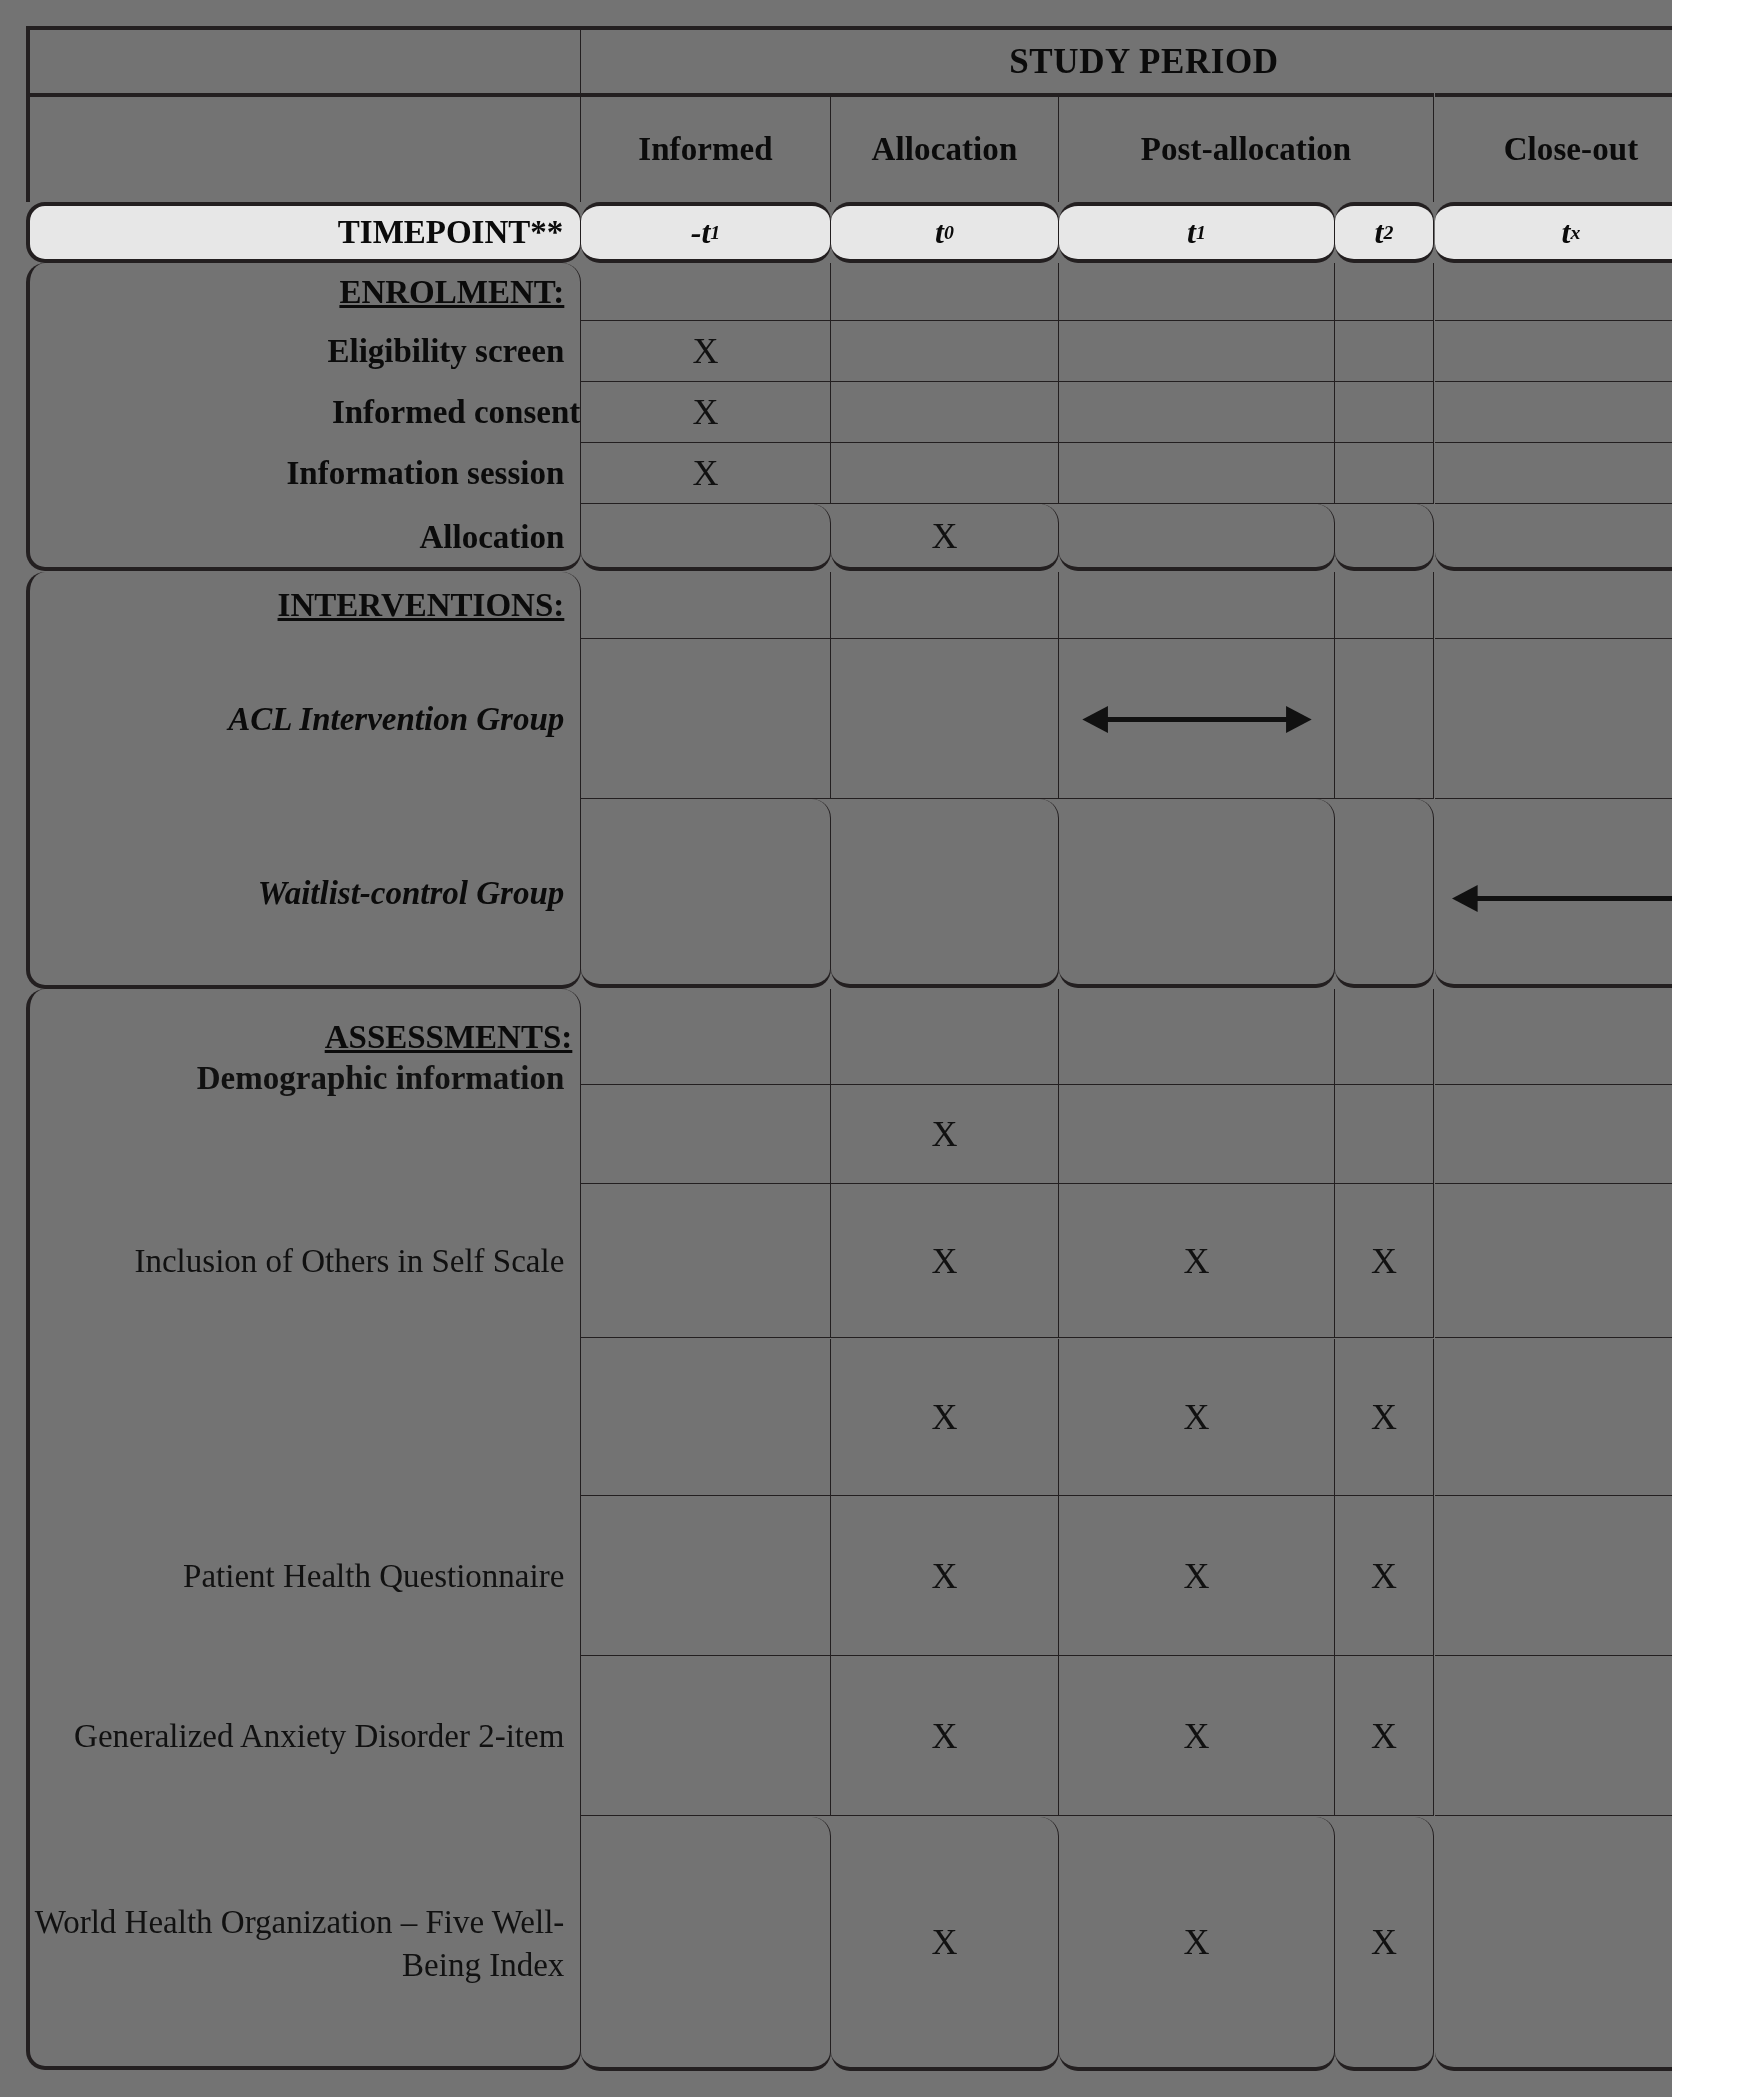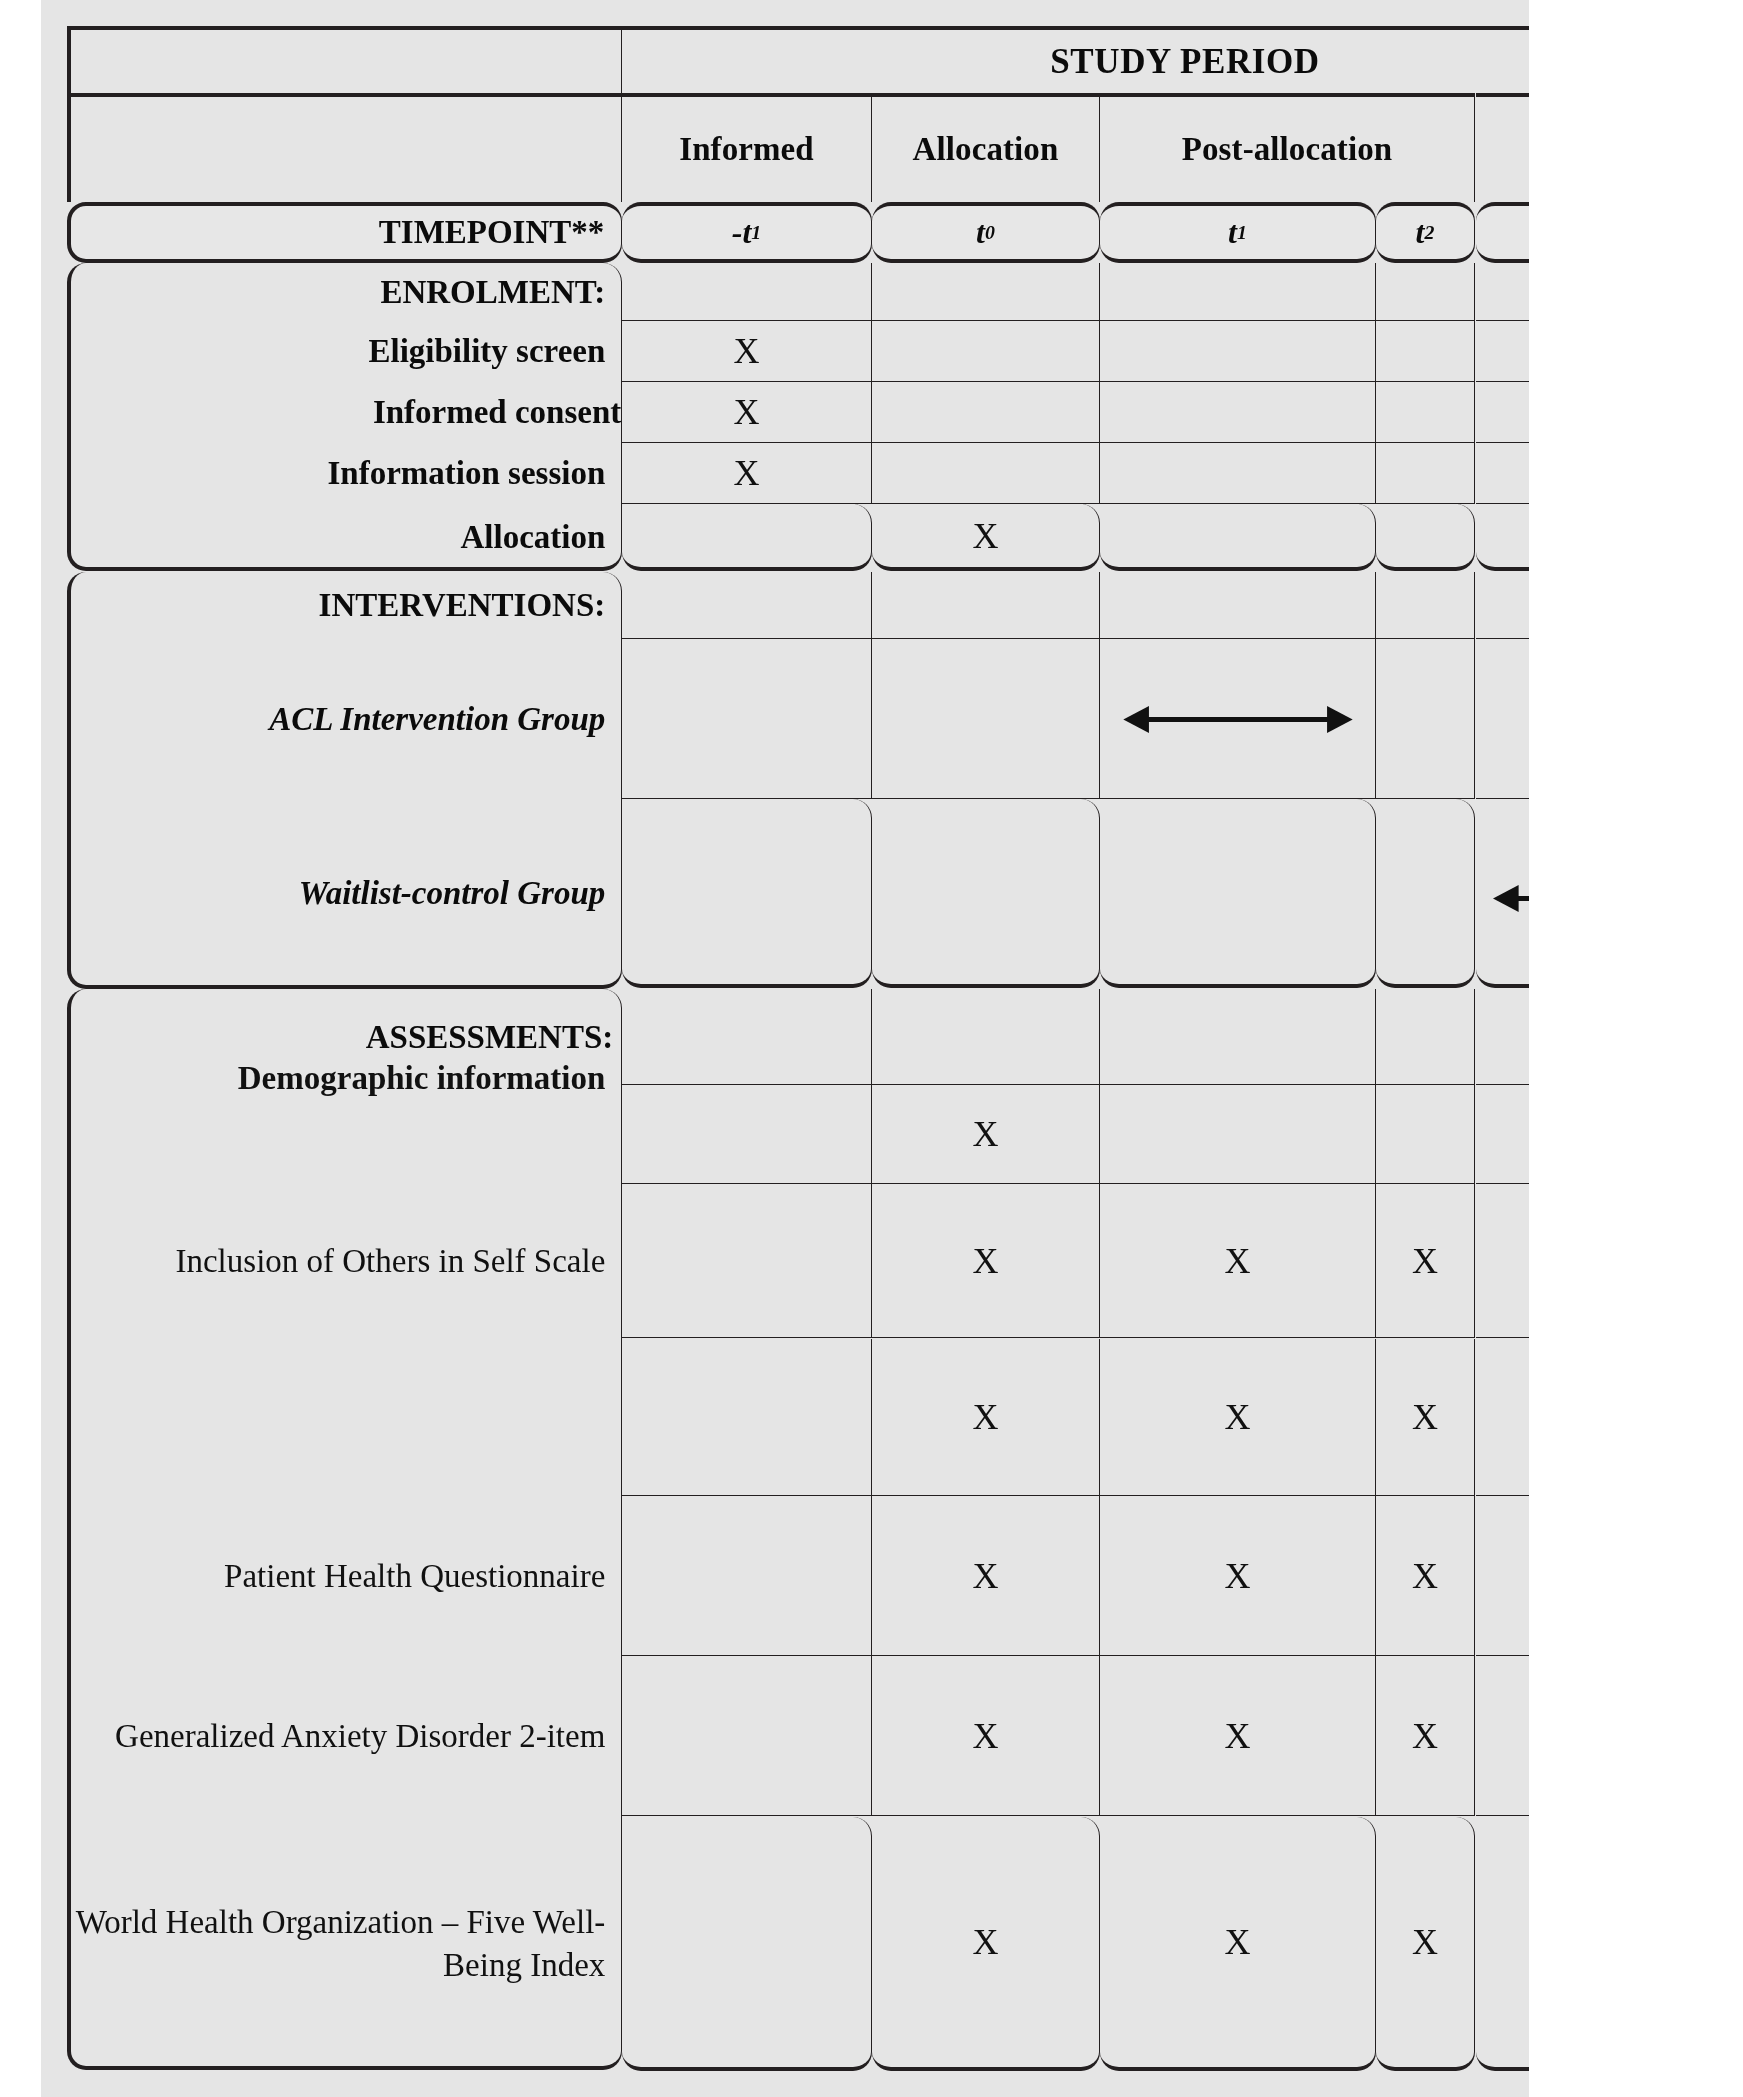--- a/index.html
+++ b/index.html
@@ -1,17 +1,17 @@
 <!DOCTYPE html>
 <html style="font-size:10.3px"><head>
 <meta charset="utf-8">
 <style>
   html,body{margin:0;padding:0;background:#fff;}
   body{font-family:"Liberation Serif","DejaVu Serif",serif;}
-  #page{position:relative;width:1488px;height:2097px;background:#e5e5e5;overflow:hidden;margin-left:41px;}
+  #page{position:relative;width:1672px;height:2097px;background:#737373;overflow:hidden;}
 
   
   .tbl{position:absolute;left:26px;top:26px;width:1685px;height:2044px;}
 
   .cellbox{position:absolute;box-sizing:border-box;}
 
   
   .bt-thick{border-top:4.5px solid #231f20;}
   .bb-thick{border-bottom:4.5px solid #231f20;border-radius:19px;}
   .bl-thick{border-left:4.5px solid #231f20;}
@@ -23,21 +23,21 @@
 
   .ctr{display:flex;align-items:center;justify-content:center;text-align:center;}
   .rgt{display:flex;align-items:center;justify-content:flex-end;text-align:right;padding-right:16.7px;}
 
   .hdr{font-weight:bold;font-size:33px;letter-spacing:0.1px;color:#0b0b0b;}
   .studyperiod{font-weight:bold;font-size:35px;letter-spacing:0.6px;color:#0b0b0b;}
   .tp-lbl{font-weight:bold;font-size:33px;color:#0b0b0b;}
   .tp-val{font-weight:bold;font-style:italic;font-size:32px;color:#0b0b0b;}
   .tp-val sub{font-size:.62em;font-style:italic;font-weight:bold;vertical-align:-0.22em;}
 
-  .sect{font-weight:bold;font-size:33px;color:#0b0b0b;}
+  .sect{font-weight:bold;font-size:33px;color:#0b0b0b;text-decoration:underline;}
   .rowlbl-b{font-weight:bold;font-size:33px;color:#0b0b0b;}
   .rowlbl-bi{font-weight:bold;font-style:italic;font-size:33px;color:#0b0b0b;}
   .rowlbl-n{font-weight:normal;font-size:33px;color:#111;line-height:1.30;}
   .xmark{font-size:36px;color:#111;font-weight:normal;}
 
   .arrowwrap{position:absolute;display:flex;align-items:center;}
   .arrow-svg{display:block;}
 </style>
 </head>
 <body>

